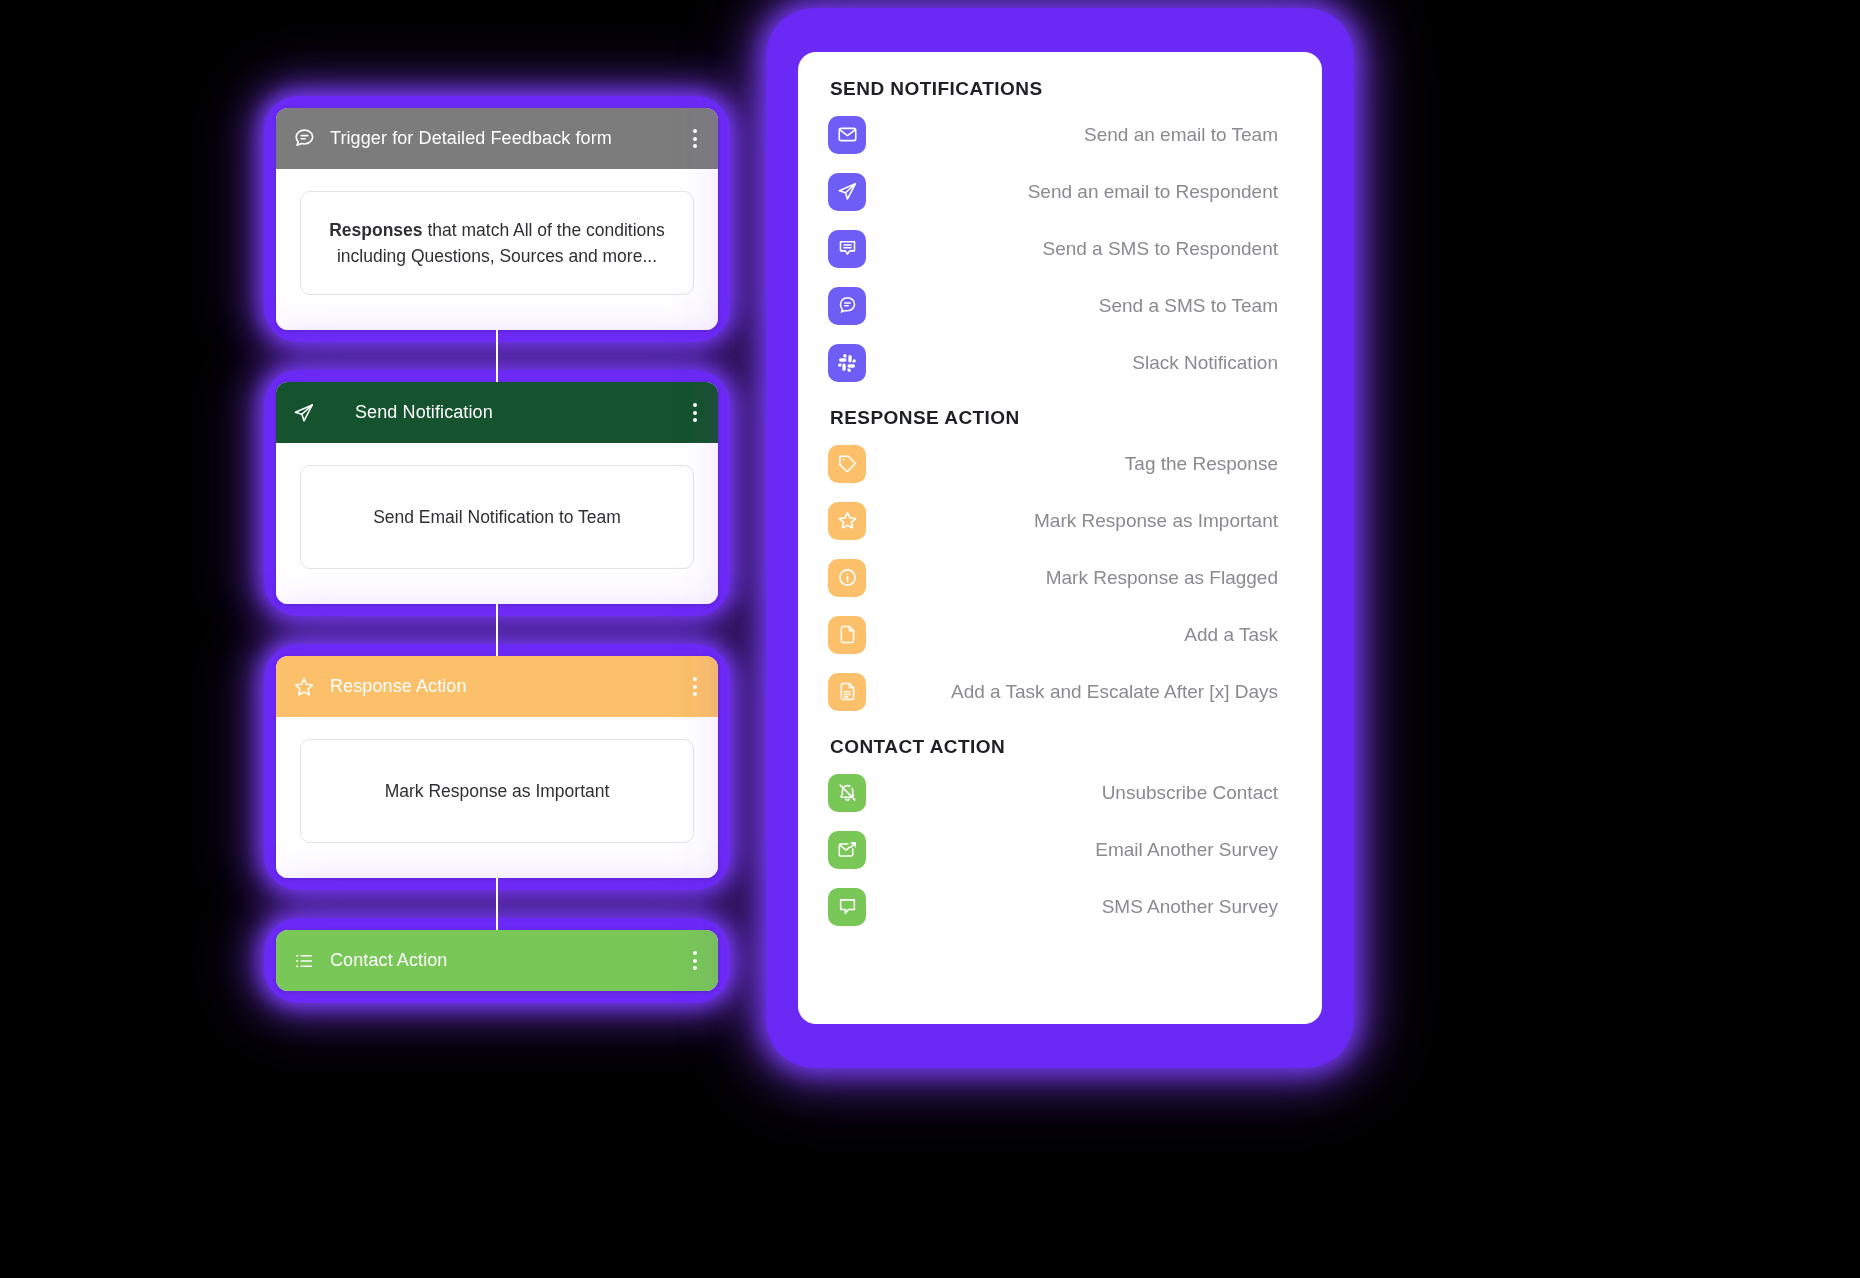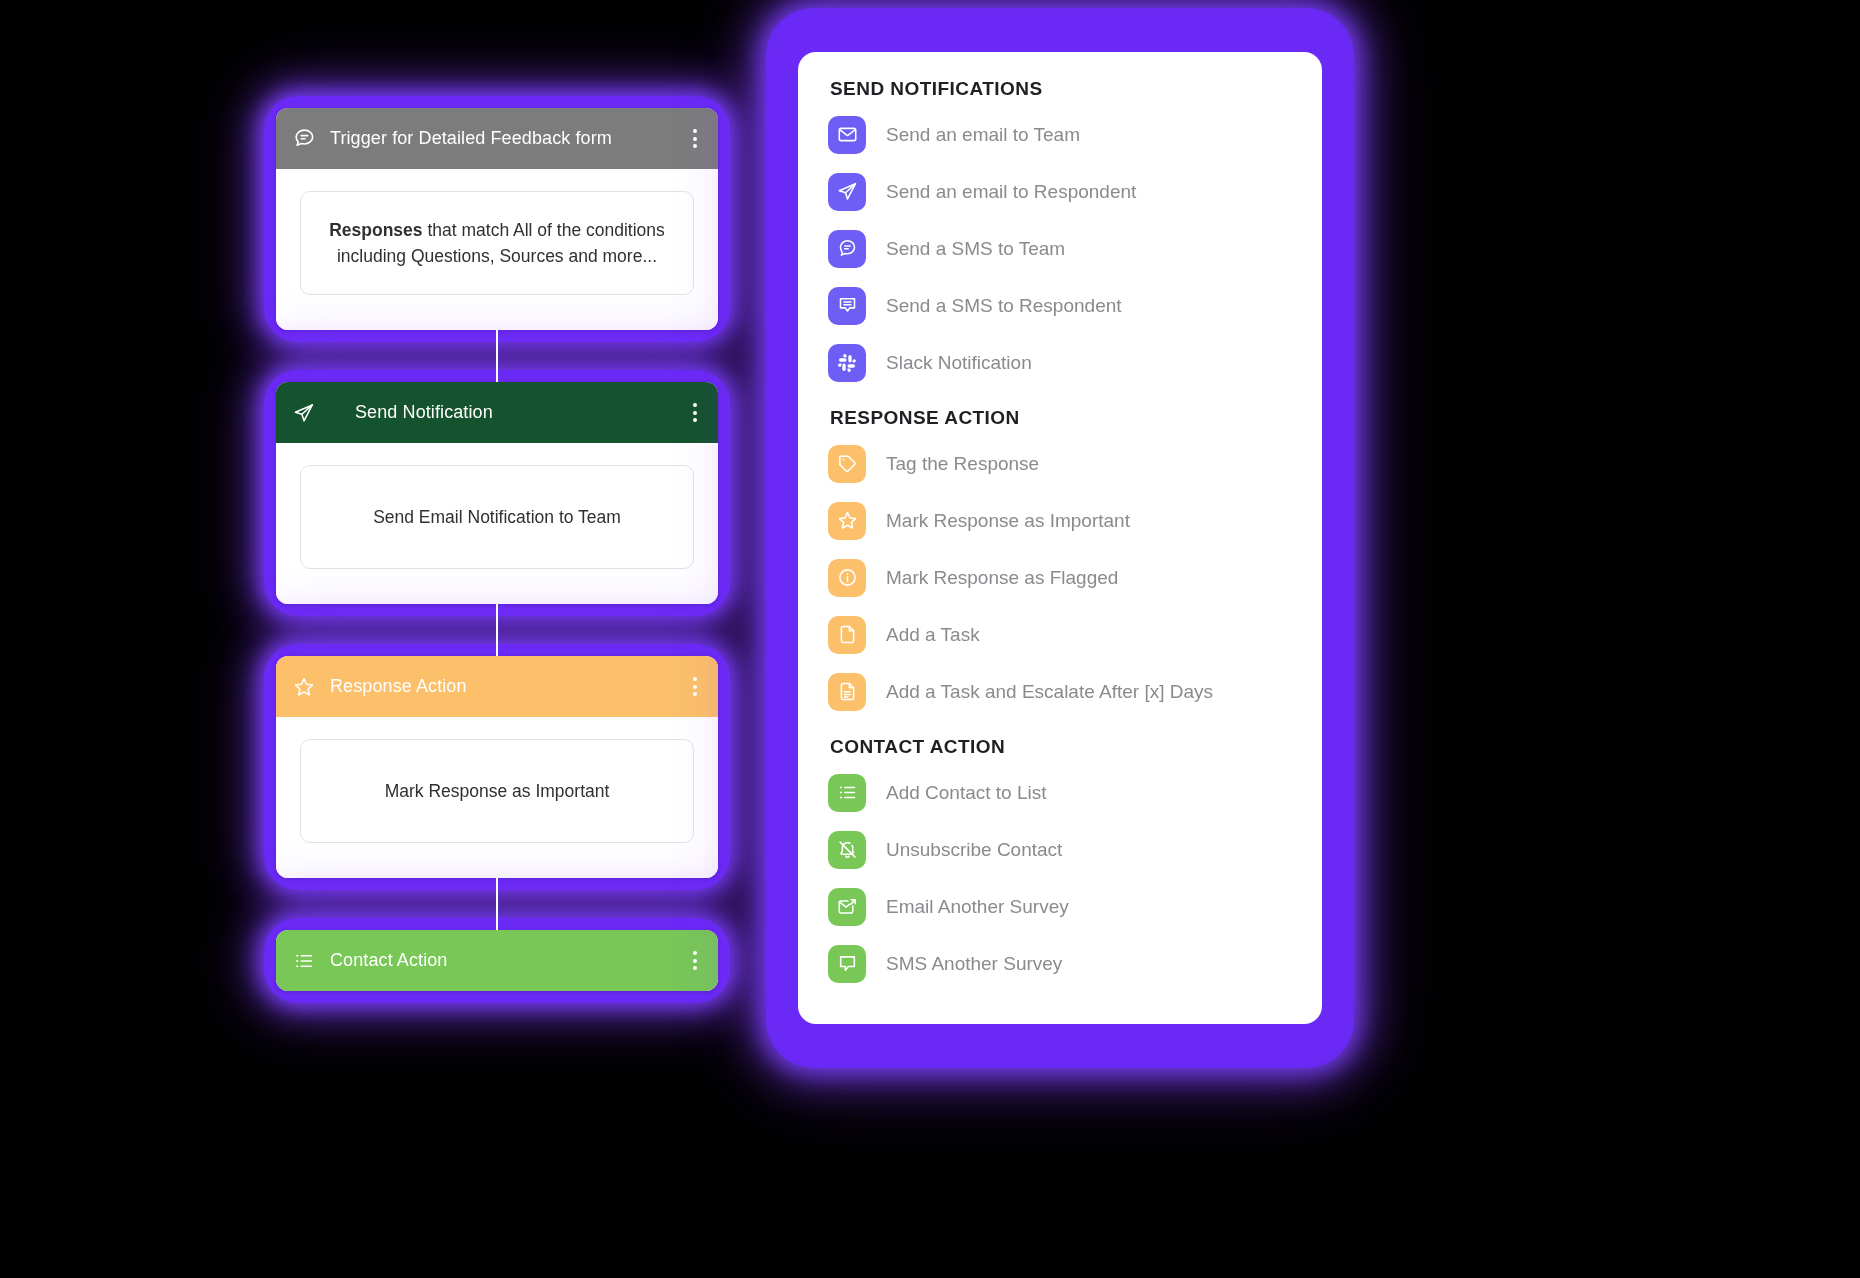--- a/index.html
+++ b/index.html
@@ -156,20 +156,21 @@
     margin: 0 0 6px 2px;
   }
   .section-block { margin-bottom: 16px; }
   .section-block:last-child { margin-bottom: 0; }
 
   .palette-item {
     display: flex;
     align-items: center;
     height: 57px;
     cursor: pointer;
+    justify-content: space-between;
   }
   .tile {
     width: 38px; height: 38px;
     flex: 0 0 38px;
     border-radius: 10px;
     display: flex;
     align-items: center;
     justify-content: center;
   }
   .tile svg { display: block; }
@@ -316,37 +317,37 @@
             <path d="M21 3.2 2.6 11.1l7.1 2.3 2.3 7.1z"></path>
             <path d="M21 3.2 9.7 13.4"></path>
           </svg>
         </span>
         <span class="item-label">Send an email to Respondent</span>
       </div>
 
       <div class="palette-item">
         <span class="tile tile-purple">
           <svg width="21" height="21" viewBox="0 0 24 24" fill="none" stroke="#ffffff" stroke-width="1.8" stroke-linecap="round" stroke-linejoin="round">
+            <path d="M4 4.3h16v10.4h-5.5L12 18.2l-2.5-3.5H4z"></path>
+            <line x1="8" y1="8" x2="16" y2="8"></line>
+            <line x1="8" y1="11.2" x2="16" y2="11.2"></line>
+          </svg>
+        </span>
+        <span class="item-label">Send a SMS to Respondent</span>
+      </div>
+
+      <div class="palette-item">
+        <span class="tile tile-purple">
+          <svg width="21" height="21" viewBox="0 0 24 24" fill="none" stroke="#ffffff" stroke-width="1.8" stroke-linecap="round" stroke-linejoin="round">
             <path d="M20 10.6c0 4.1-3.6 7.4-8 7.4-.9 0-1.8-.13-2.6-.38L5 19.6l1.1-3.1C4.8 15.1 4 12.9 4 10.6 4 6.5 7.6 3.2 12 3.2s8 3.3 8 7.4z"></path>
             <line x1="8.8" y1="9.2" x2="15.2" y2="9.2"></line>
             <line x1="8.8" y1="12.3" x2="12.8" y2="12.3"></line>
           </svg>
         </span>
         <span class="item-label">Send a SMS to Team</span>
-      </div>
-
-      <div class="palette-item">
-        <span class="tile tile-purple">
-          <svg width="21" height="21" viewBox="0 0 24 24" fill="none" stroke="#ffffff" stroke-width="1.8" stroke-linecap="round" stroke-linejoin="round">
-            <path d="M4 4.3h16v10.4h-5.5L12 18.2l-2.5-3.5H4z"></path>
-            <line x1="8" y1="8" x2="16" y2="8"></line>
-            <line x1="8" y1="11.2" x2="16" y2="11.2"></line>
-          </svg>
-        </span>
-        <span class="item-label">Send a SMS to Respondent</span>
       </div>
 
       <div class="palette-item">
         <span class="tile tile-purple">
           <svg width="20" height="20" viewBox="0 0 24 24" fill="#ffffff">
             <path d="M5.3 14.6a2 2 0 1 1-2-2h2zM6.4 14.6a2 2 0 1 1 4 0v5a2 2 0 1 1-4 0z"></path>
             <path d="M9.4 5.3a2 2 0 1 1 2-2v2zM9.4 6.4a2 2 0 1 1 0 4h-5a2 2 0 1 1 0-4z"></path>
             <path d="M18.7 9.4a2 2 0 1 1 2 2h-2zM17.6 9.4a2 2 0 1 1-4 0v-5a2 2 0 1 1 4 0z"></path>
             <path d="M14.6 18.7a2 2 0 1 1-2 2v-2zM14.6 17.6a2 2 0 1 1 0-4h5a2 2 0 1 1 0 4z"></path>
           </svg>
@@ -408,33 +409,20 @@
             <line x1="8.3" y1="18.2" x2="12.4" y2="18.2"></line>
           </svg>
         </span>
         <span class="item-label">Add a Task and Escalate After [x] Days</span>
       </div>
     </div>
 
     <div class="section-block">
       <div class="section-title">CONTACT ACTION</div>
 
-      <div class="palette-item">
-        <span class="tile tile-green">
-          <svg width="21" height="21" viewBox="0 0 24 24" fill="none" stroke="#ffffff" stroke-width="1.9" stroke-linecap="round">
-            <line x1="9" y1="6.3" x2="20" y2="6.3"></line>
-            <line x1="9" y1="12" x2="20" y2="12"></line>
-            <line x1="9" y1="17.7" x2="20" y2="17.7"></line>
-            <circle cx="4.6" cy="6.3" r="1.15" fill="#ffffff" stroke="none"></circle>
-            <circle cx="4.6" cy="12" r="1.15" fill="#ffffff" stroke="none"></circle>
-            <circle cx="4.6" cy="17.7" r="1.15" fill="#ffffff" stroke="none"></circle>
-          </svg>
-        </span>
-        <span class="item-label">Add Contact to List</span>
-      </div>
 
       <div class="palette-item">
         <span class="tile tile-green">
           <svg width="21" height="21" viewBox="0 0 24 24" fill="none" stroke="#ffffff" stroke-width="1.8" stroke-linecap="round" stroke-linejoin="round">
             <path d="M17.6 15.9c.4.6 0 1.5-.8 1.5H5.6c-.8 0-1.2-.9-.8-1.5l1.3-1.9V10a5.9 5.9 0 0 1 5.9-5.9c1 0 2 .25 2.8.7"></path>
             <path d="M17.3 7.4c.4.8.6 1.7.6 2.6v4l.9 1.3"></path>
             <path d="M10.1 19.6a2.1 2.1 0 0 0 3.8 0"></path>
             <line x1="3.6" y1="3.6" x2="20.4" y2="20.4"></line>
           </svg>
         </span>

